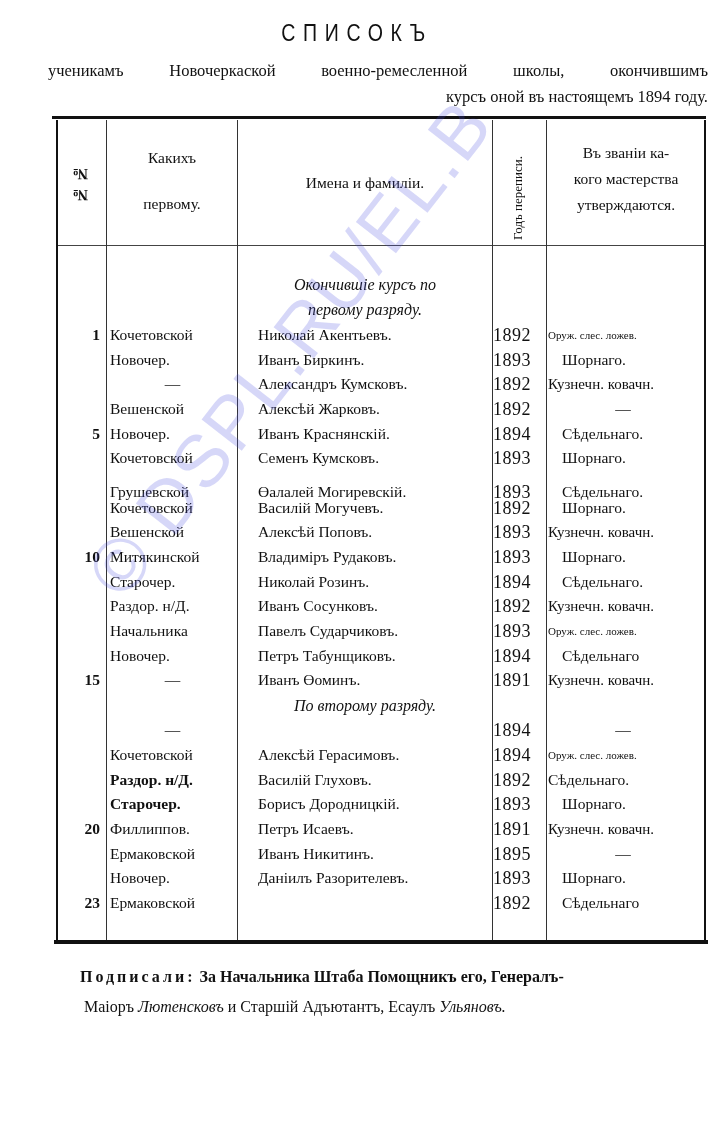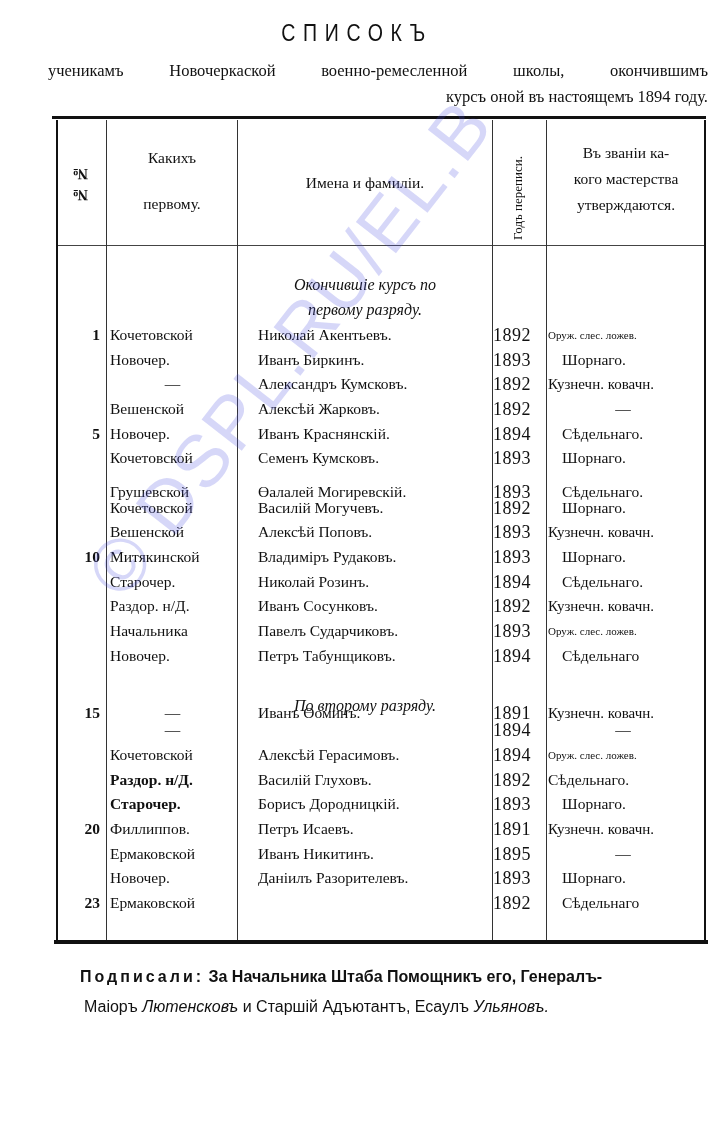--- a/index.html
+++ b/index.html
@@ -34,21 +34,21 @@
   .c-name { position: absolute; left: 258px; width: 232px; }
   .c-year { position: absolute; left: 493px; width: 52px; font-size: 18px; letter-spacing: 0.5px; }
   .c-trade { position: absolute; left: 548px; width: 150px; }
   .c-trade.small { font-size: 11px; }
   .c-trade.center { text-align: center; padding-left: 0; }
   .c-trade.mid { font-size: 15px; }
   .section {
     position: absolute; left: 240px; width: 250px; text-align: center;
     font-style: italic; font-size: 16px; line-height: 24.6px; font-family: "Liberation Serif", serif;
   }
-  .footer { position: absolute; left: 40px; width: 640px; font-size: 16px; line-height: 30px; font-family: Liberation Sans, sans-serif; }
+  .footer { position: absolute; left: 40px; width: 640px; font-size: 16px; line-height: 30px; font-family: Liberation Serif, serif; }
   .footer .spaced { letter-spacing: 3px; font-weight: bold; }
   .footer .b { font-weight: bold; }
   .footer i { font-style: italic; }
   .watermark {
     position: absolute; left: 70px; top: 560px; font-size: 74px; color: #4a4ee0; opacity: 0.22;
     transform: rotate(-52deg); transform-origin: left top; white-space: nowrap;
     font-family: "Liberation Sans", sans-serif; letter-spacing: 2px; pointer-events: none;
   }
 </style>
 </head>
@@ -186,21 +186,21 @@
     <span class="c-year">1893</span>
     <span class="c-trade small">Оруж. слес. ложев.</span>
   </div>
   <div class="row" style="top:644px;">
     <span class="c-num"></span>
     <span class="c-st">Новочер.</span>
     <span class="c-name">Петръ Табунщиковъ.</span>
     <span class="c-year">1894</span>
     <span class="c-trade" style="padding-left:14px;">Сѣдельнаго</span>
   </div>
-  <div class="row" style="top:701px;">
+  <div class="row" style="top:668px;">
     <span class="c-num">15</span>
     <span class="c-st dash">—</span>
     <span class="c-name">Иванъ Өоминъ.</span>
     <span class="c-year">1891</span>
     <span class="c-trade mid">Кузнечн. ковачн.</span>
   </div>
 
   <div class="section" style="top:694px;font-family:Liberation Serif, serif;">
     <div>По второму разряду.</div>
   </div>

